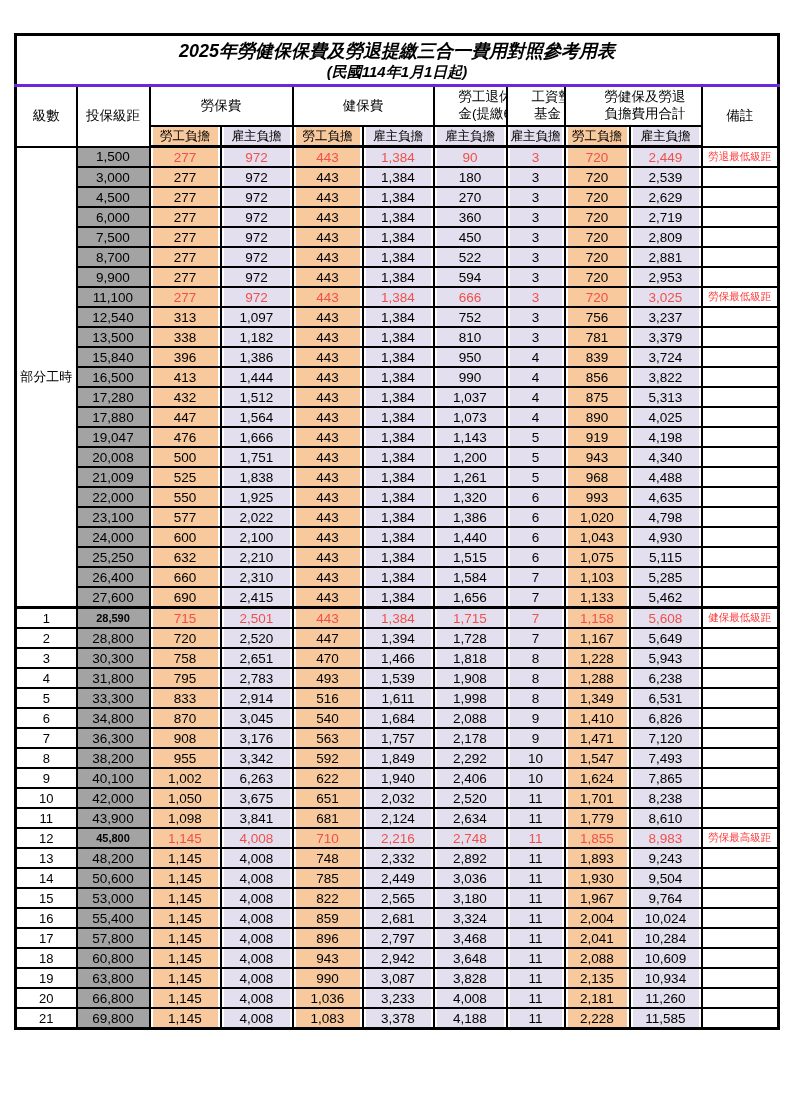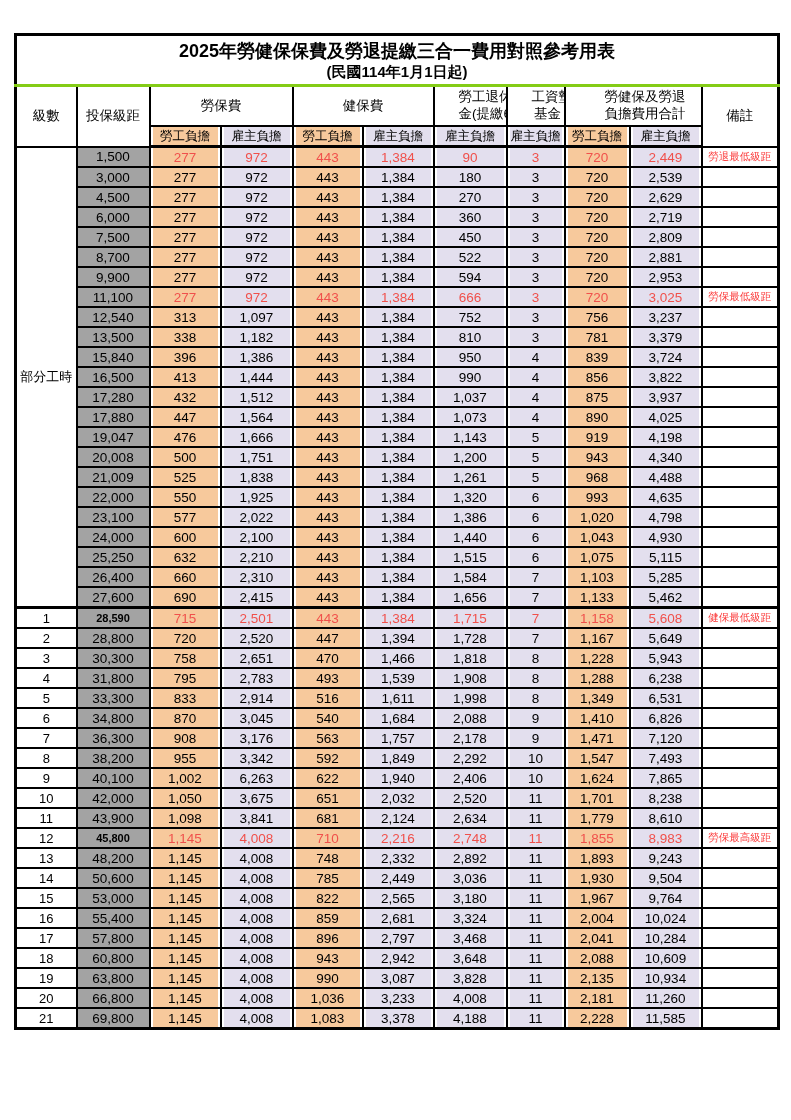--- a/index.html
+++ b/index.html
@@ -11,21 +11,21 @@
   .sheet{position:absolute;left:14px;top:33px;}
   table{
     border-collapse:collapse;table-layout:fixed;width:763px;
     border:3px solid #000;
   }
   td{
     border:2px solid #000;text-align:center;vertical-align:middle;
     padding:0;overflow:hidden;white-space:nowrap;
   }
   
-  .title-cell{height:48px;border-bottom:3px solid #84cc16;}
+  .title-cell{height:48px;border-bottom:3px solid #6d28d9;font-style:italic;}
   .title-line{font-size:18px;font-weight:bold;line-height:1.35;}
   .subtitle-line{font-size:15px;font-weight:bold;line-height:1.2;}
   
   .ghead td{height:38px;font-size:13.5px;line-height:1.25;}
   .ghead .two-line span{display:block;margin-left:24px;}
   .shead td{height:18px;font-size:12.5px;border-bottom:3px solid #000;}
   
   tbody td{height:18px;font-size:13.5px;}
   .c-emp{background:#F7C99C;box-shadow:inset 2px 0 0 #fff,inset -2px 0 0 #fff;}
   .c-er{background:#E3DFEE;box-shadow:inset 2px 0 0 #fff,inset -2px 0 0 #fff;}
@@ -240,21 +240,21 @@
         </tr>
         <tr>
           <td class="bracket-cell">17,280</td>
           <td class="c-emp">432</td>
           <td class="c-er">1,512</td>
           <td class="c-emp">443</td>
           <td class="c-er">1,384</td>
           <td class="c-er">1,037</td>
           <td class="c-er">4</td>
           <td class="c-emp">875</td>
-          <td class="c-er">3,937</td>
+          <td class="c-er">5,313</td>
           <td class="remark-cell"></td>
         </tr>
         <tr>
           <td class="bracket-cell">17,880</td>
           <td class="c-emp">447</td>
           <td class="c-er">1,564</td>
           <td class="c-emp">443</td>
           <td class="c-er">1,384</td>
           <td class="c-er">1,073</td>
           <td class="c-er">4</td>

